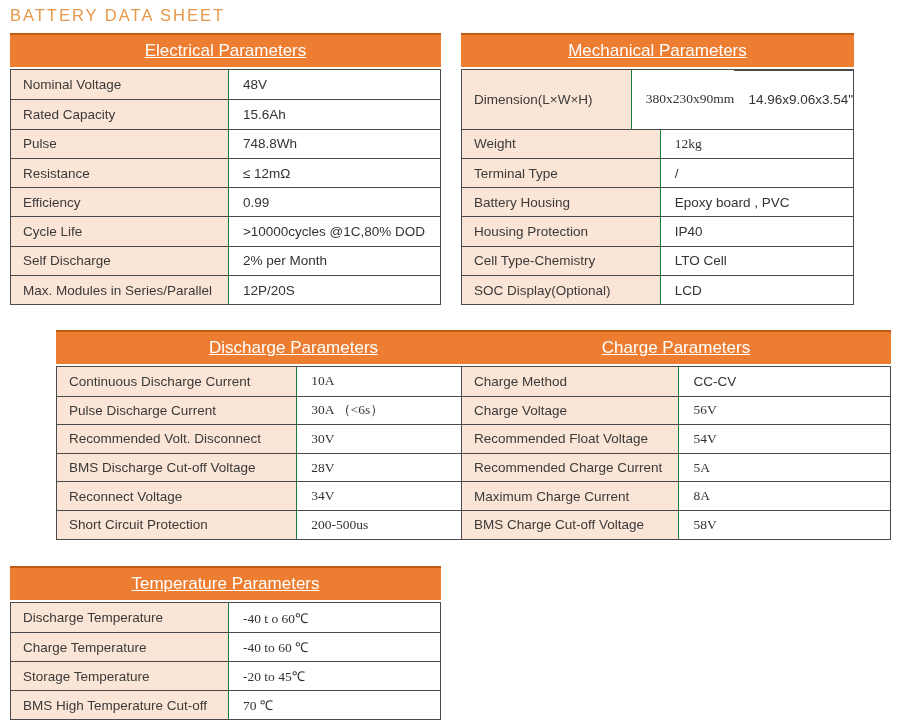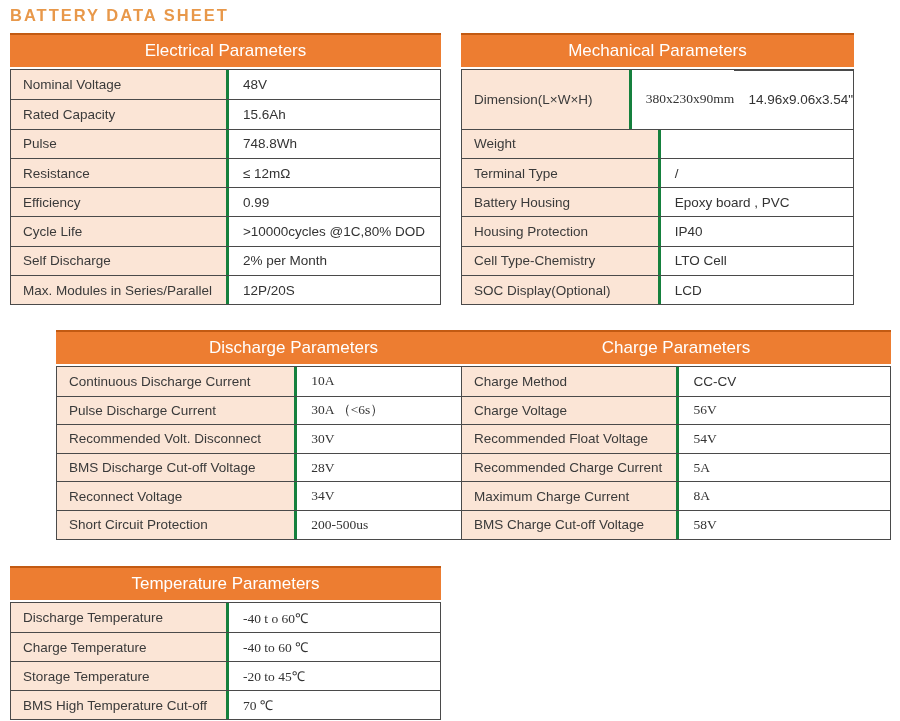--- a/index.html
+++ b/index.html
@@ -3,37 +3,38 @@
 <meta charset="utf-8">
 <style>
   html,body{margin:0;padding:0;}
   body{
     width:900px;height:721px;position:relative;background:#ffffff;
     font-family:"Liberation Sans",sans-serif;overflow:hidden;
     -webkit-font-smoothing:antialiased;
   }
   .page-title{
     position:absolute;left:10px;top:6px;
-    font-size:16.5px;letter-spacing:2px;color:#e8984a;font-weight:700;
+    font-size:16.5px;letter-spacing:2px;color:#e8984a;font-weight:400;
   }
   .tbl{position:absolute;}
   .thead{
     height:34px;background:#ed7d31;border-top:2px solid #c25a12;
     color:#ffffff;font-size:17px;
     display:flex;align-items:center;justify-content:center;
     box-sizing:border-box;
+    text-decoration:underline;
   }
   .tb{
     margin-top:2px;border:1px solid #4a4a4a;background:#ffffff;
   }
   .tr{display:flex;box-sizing:border-box;}
   .tr + .tr{border-top:1px solid #4a4a4a;}
   .cell{display:flex;align-items:center;box-sizing:border-box;}
   .lbl{
-    width:50.8%;background:#fbe5d6;border-right:3px solid #15803d;
+    width:50.8%;background:#fbe5d6;border-right:1px solid #15803d;
     padding-left:12px;color:#3a3a3a;font-size:13.5px;
   }
   .val{flex:1;padding-left:14px;color:#333333;font-size:13.5px;}
   .val.serif{font-family:"Liberation Serif",serif;font-size:13.5px;}
   .vstack{flex:1;display:flex;flex-direction:row;}
   .vstack .val{width:100%;}
   .vstack .val + .val{border-top:1px solid #4a4a4a;}
   .rows8 .tr{height:29.3px;}
   .rows8 .tr2{height:58.6px;}
   .rows6 .tr{height:28.6px;}
@@ -92,20 +93,21 @@
   <div class="tb">
       <div class="tr tr2">
         <div class="cell lbl">Dimension(L×W×H)</div>
         <div class="vstack">
           <div class="cell val serif">380x230x90mm</div>
           <div class="cell val">14.96x9.06x3.54"</div>
         </div>
       </div>
       <div class="tr">
         <div class="cell lbl">Weight</div>
+        <div class="cell val serif">12kg</div>
       </div>
       <div class="tr">
         <div class="cell lbl">Terminal Type</div>
         <div class="cell val">/</div>
       </div>
       <div class="tr">
         <div class="cell lbl">Battery Housing</div>
         <div class="cell val">Epoxy board , PVC</div>
       </div>
       <div class="tr">

